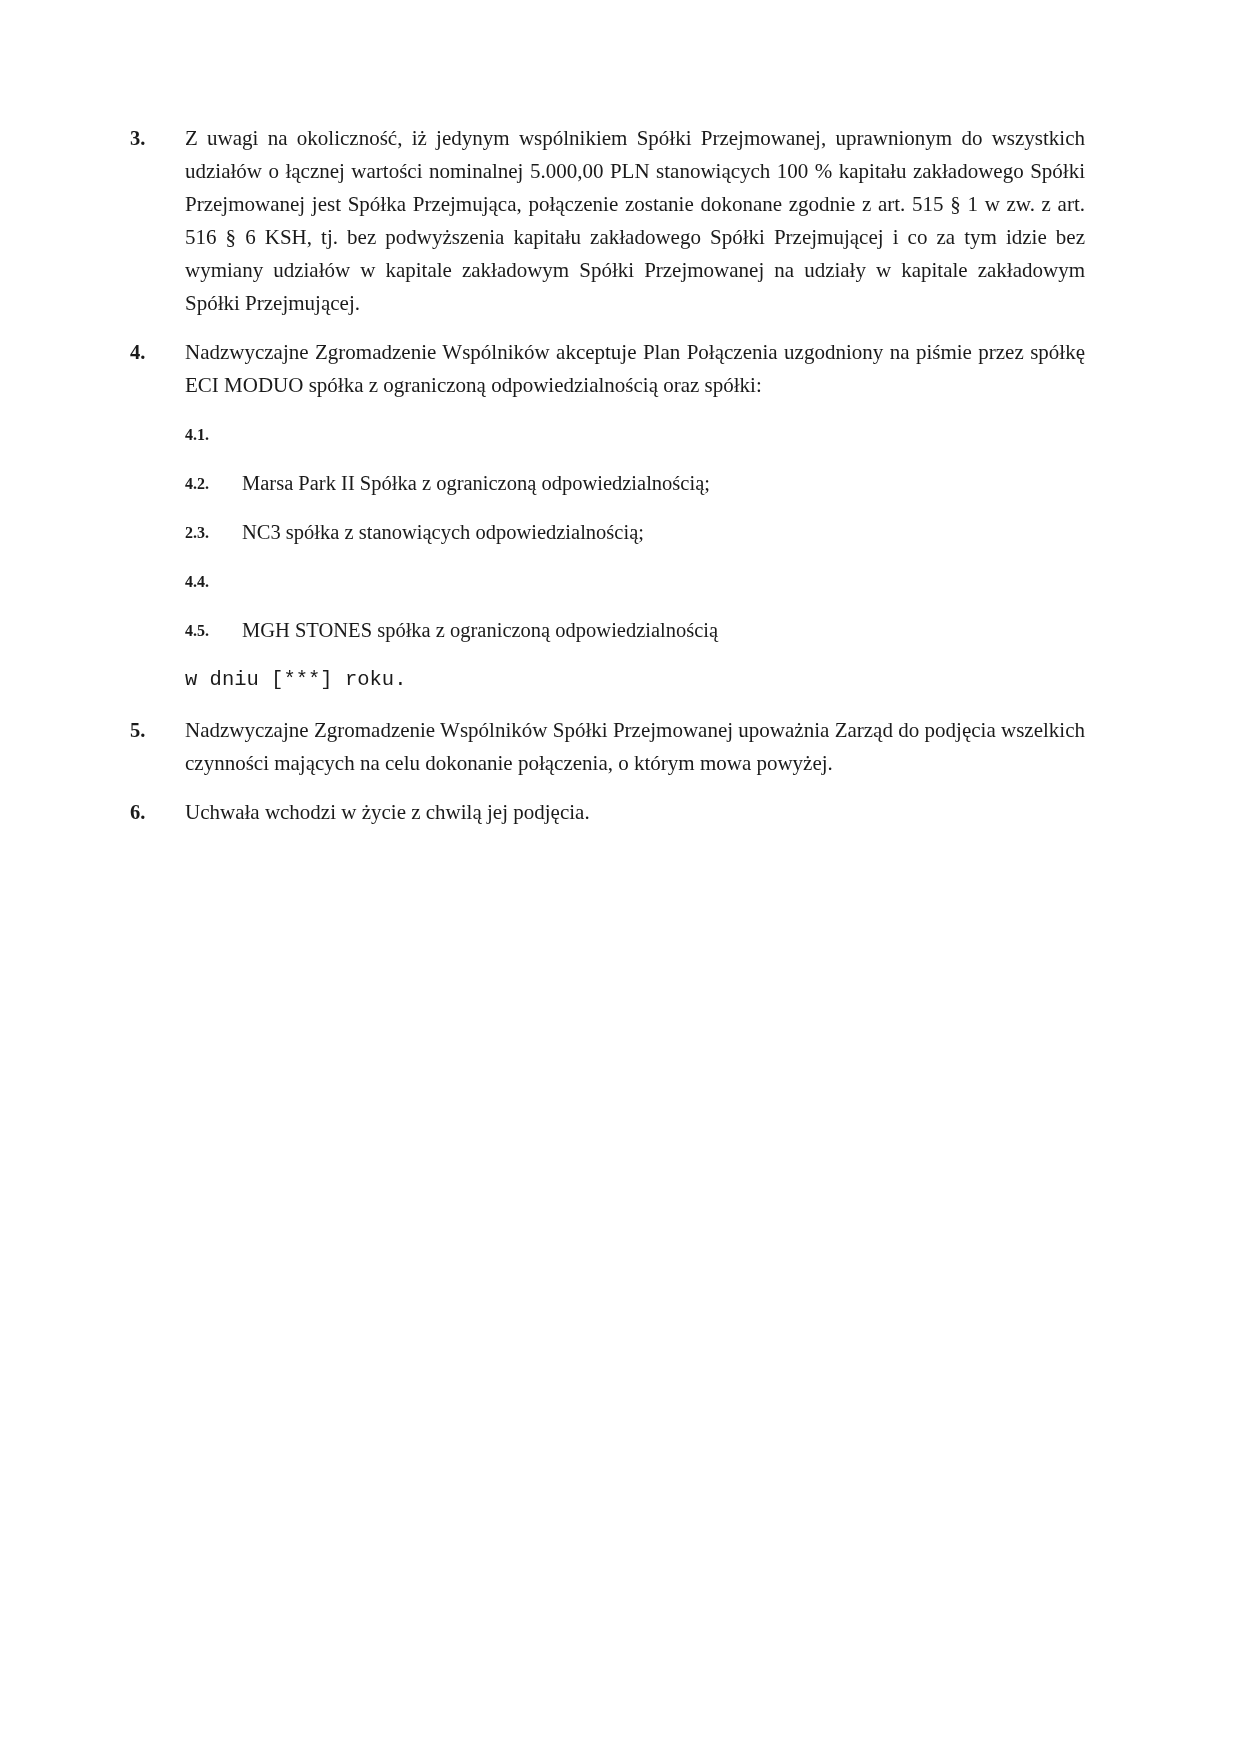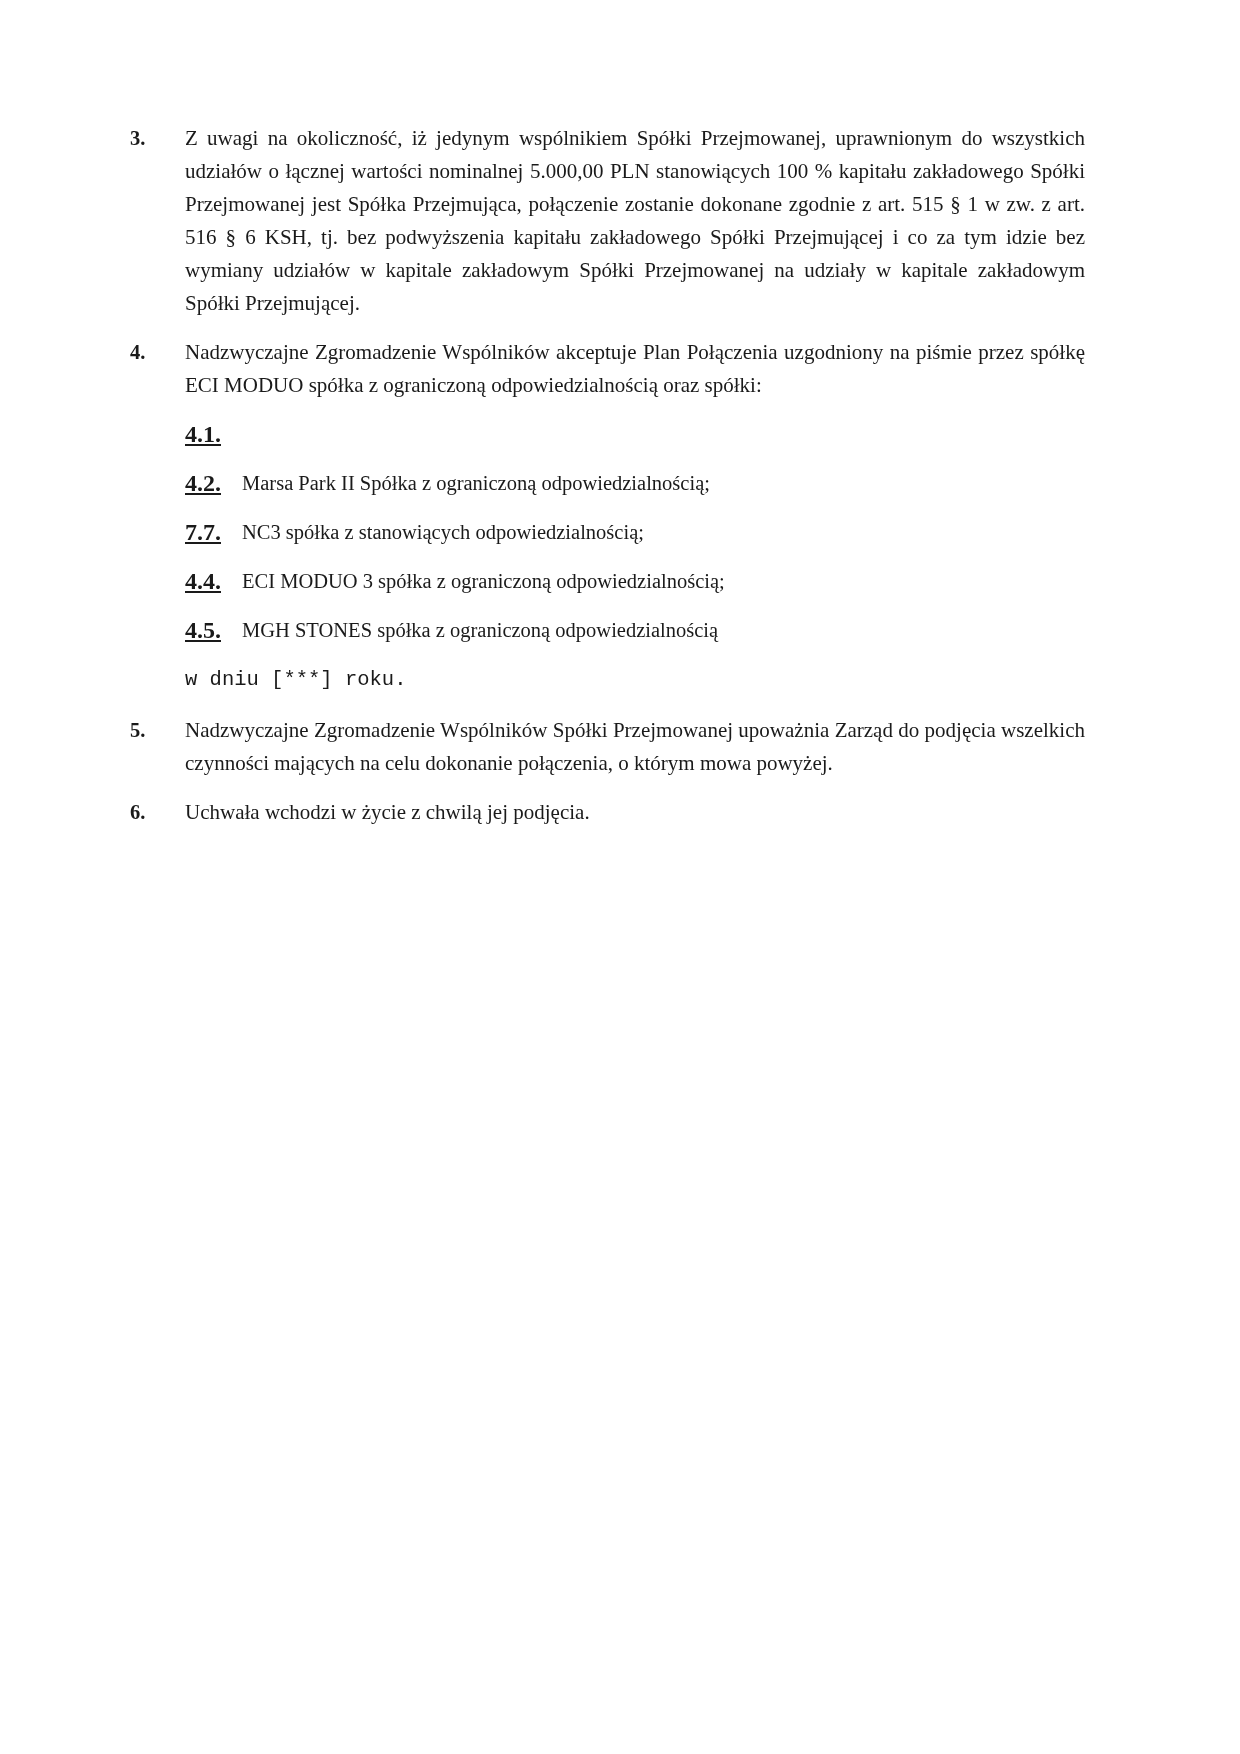--- a/index.html
+++ b/index.html
@@ -48,23 +48,22 @@
   .sub-item {
     display: flex;
     align-items: flex-start;
     margin-bottom: 16px;
   }
   .sub-item .sub-num {
     flex: 0 0 auto;
     width: 57px;
     margin-left: 55px;
     font-weight: bold;
-    font-size: 24px;
+    font-size: 16px;
     line-height: 33px;
-    text-decoration: underline;
   }
   .sub-item .sub-text {
     flex: 1 1 auto;
     font-size: 20.5px;
     line-height: 33px;
     text-align: left;
   }
   .closing-line {
     margin-left: 55px;
     font-size: 20.5px;
@@ -91,26 +90,25 @@
 
     <div class="sub-list">
       <div class="sub-item">
         <div class="sub-num">4.1.</div>
       </div>
       <div class="sub-item">
         <div class="sub-num">4.2.</div>
         <div class="sub-text">Marsa Park II Spółka z ograniczoną odpowiedzialnością;</div>
       </div>
       <div class="sub-item">
-        <div class="sub-num">7.7.</div>
+        <div class="sub-num">2.3.</div>
         <div class="sub-text">NC3 spółka z stanowiących odpowiedzialnością;</div>
       </div>
       <div class="sub-item">
         <div class="sub-num">4.4.</div>
-        <div class="sub-text">ECI MODUO 3 spółka z ograniczoną odpowiedzialnością;</div>
       </div>
       <div class="sub-item">
         <div class="sub-num">4.5.</div>
         <div class="sub-text">MGH STONES spółka z ograniczoną odpowiedzialnością</div>
       </div>
     </div>
 
     <div class="closing-line">w dniu [***] roku.</div>
 
     <div class="item">

